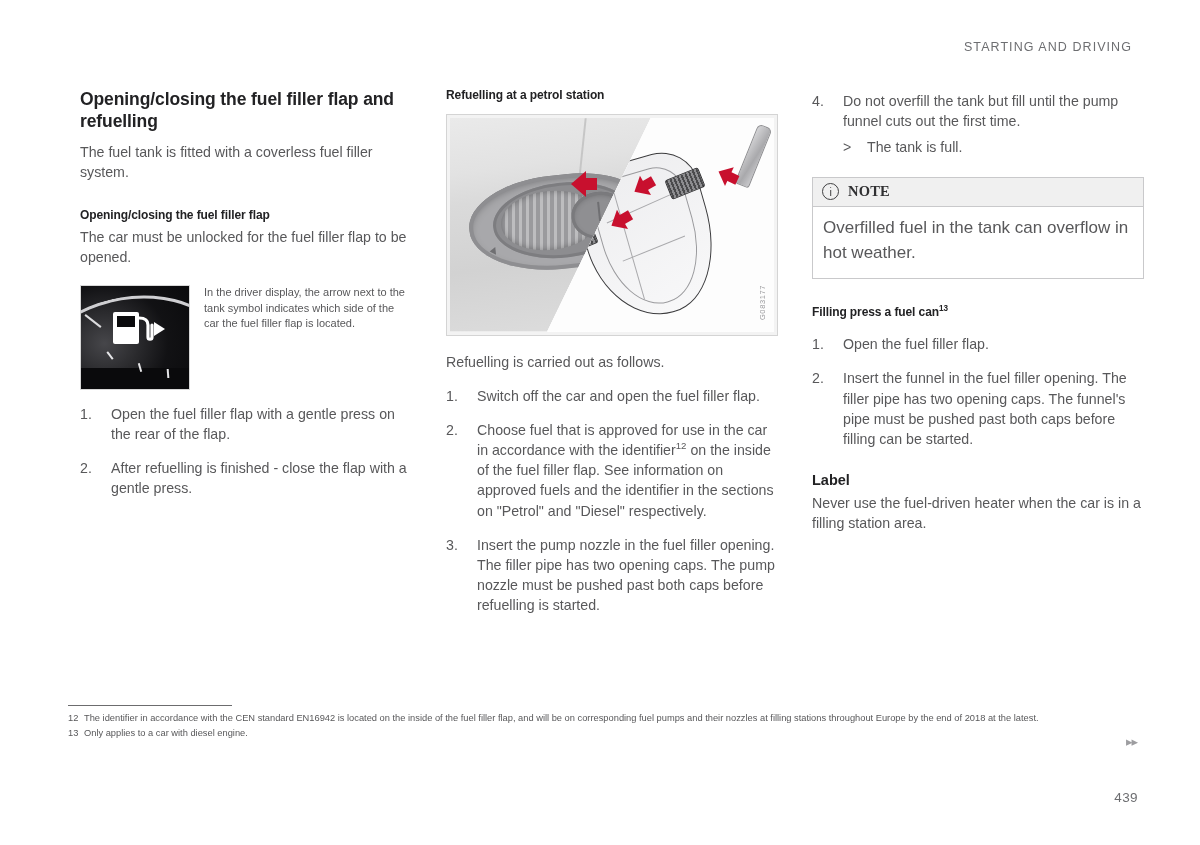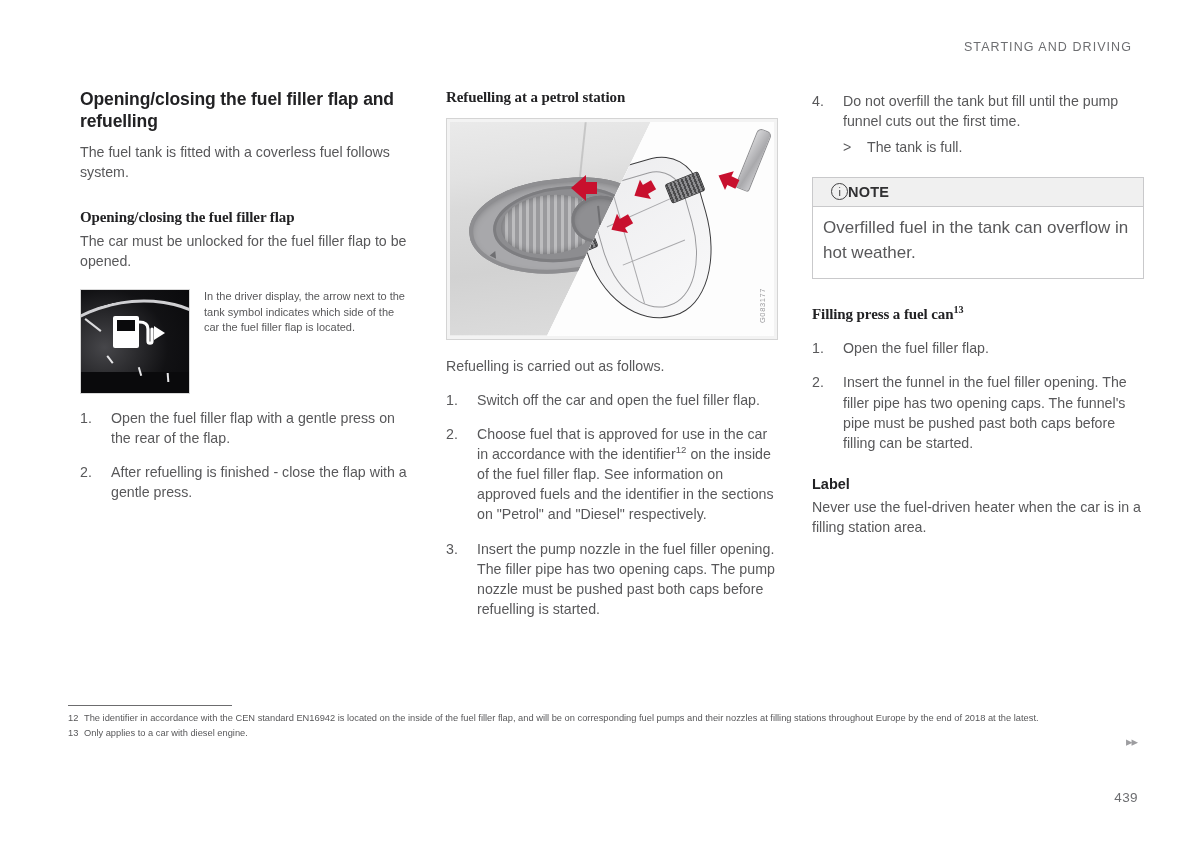--- a/index.html
+++ b/index.html
@@ -46,27 +46,26 @@
   
   h1.sec-title {
     font-size: 17.5px;
     line-height: 1.28;
     font-weight: bold;
     color: #222224;
     margin: 0 0 9px 0;
     letter-spacing: -0.1px;
   }
   h2.sub-title {
-    font-size: 15px;
+    font-size: 12px;
     line-height: 1.3;
     font-weight: bold;
     color: #222224;
     margin: 26px 0 3px 0;
     letter-spacing: -0.1px;
-    font-family: Liberation Serif, serif;
   }
   h2.sub-title.first { margin-top: 0; }
   h3.small-title {
     font-size: 14.5px;
     line-height: 1.3;
     font-weight: bold;
     color: #222224;
     margin: 22px 0 3px 0;
   }
   p.body {
@@ -391,23 +390,25 @@
 
   
   .note-box {
     border: 1px solid #c9c9cb;
     margin-top: 20px;
     background: #fff;
   }
   .note-head {
     background: #f0f0f0;
     border-bottom: 1px solid #c9c9cb;
-    padding: 5px 10px 6px 18px;
+    padding: 5px 10px 6px 9px;
     display: flex;
     align-items: center;
+    gap: 9px;
+    font-family: Liberation Serif, serif;
   }
   .note-icon {
     width: 15px;
     height: 15px;
     border: 1.3px solid #404042;
     border-radius: 50%;
     position: relative;
     flex: 0 0 15px;
   }
   .note-icon::before {
@@ -492,21 +493,21 @@
 <body>
 
 <div class="running-header">STARTING AND DRIVING</div>
 
 <div class="columns">
 
   <div class="col">
 
     <h1 class="sec-title">Opening/closing the fuel filler flap and refuelling</h1>
 
-    <p class="body">The fuel tank is fitted with a coverless fuel follows system.</p>
+    <p class="body">The fuel tank is fitted with a coverless fuel filler system.</p>
 
     <h2 class="sub-title">Opening/closing the fuel filler flap</h2>
 
     <p class="body">The car must be unlocked for the fuel filler flap to be opened.</p>
 
     <div class="driver-figure">
       <div class="driver-img">
         <div class="dd-glow"></div>
         <div class="dd-sweep"></div>
         <div class="dd-tick t1"></div>

